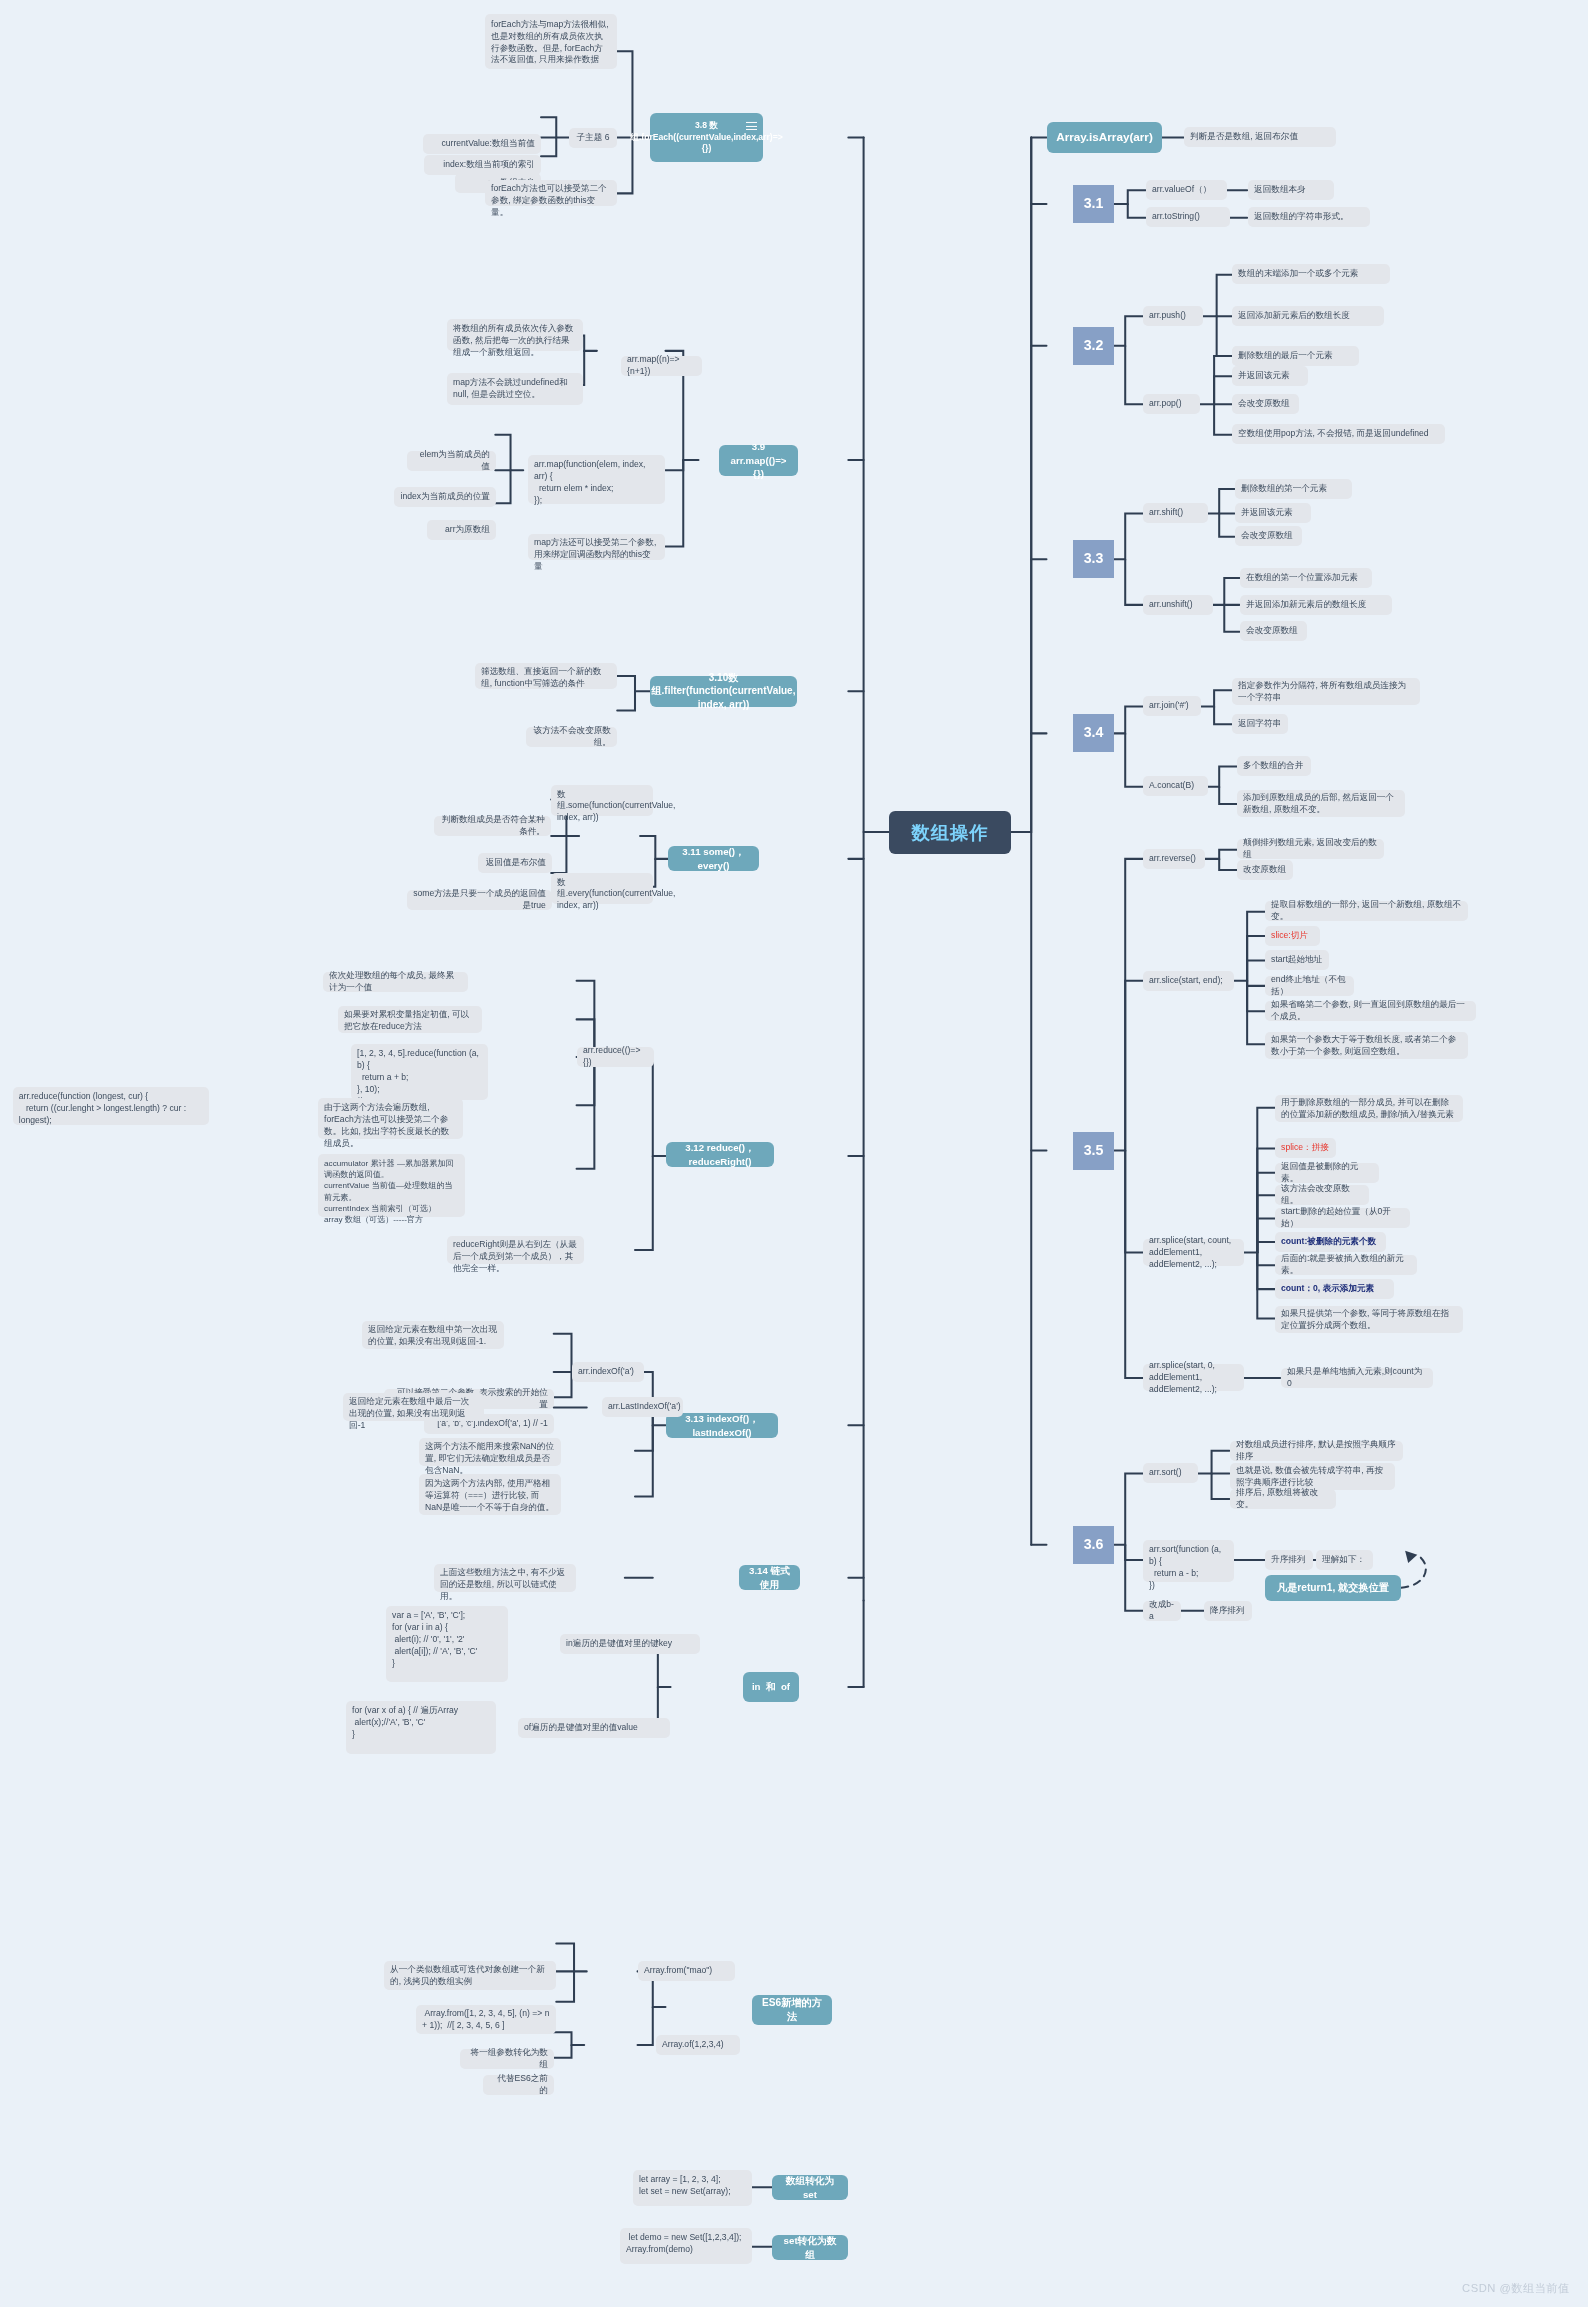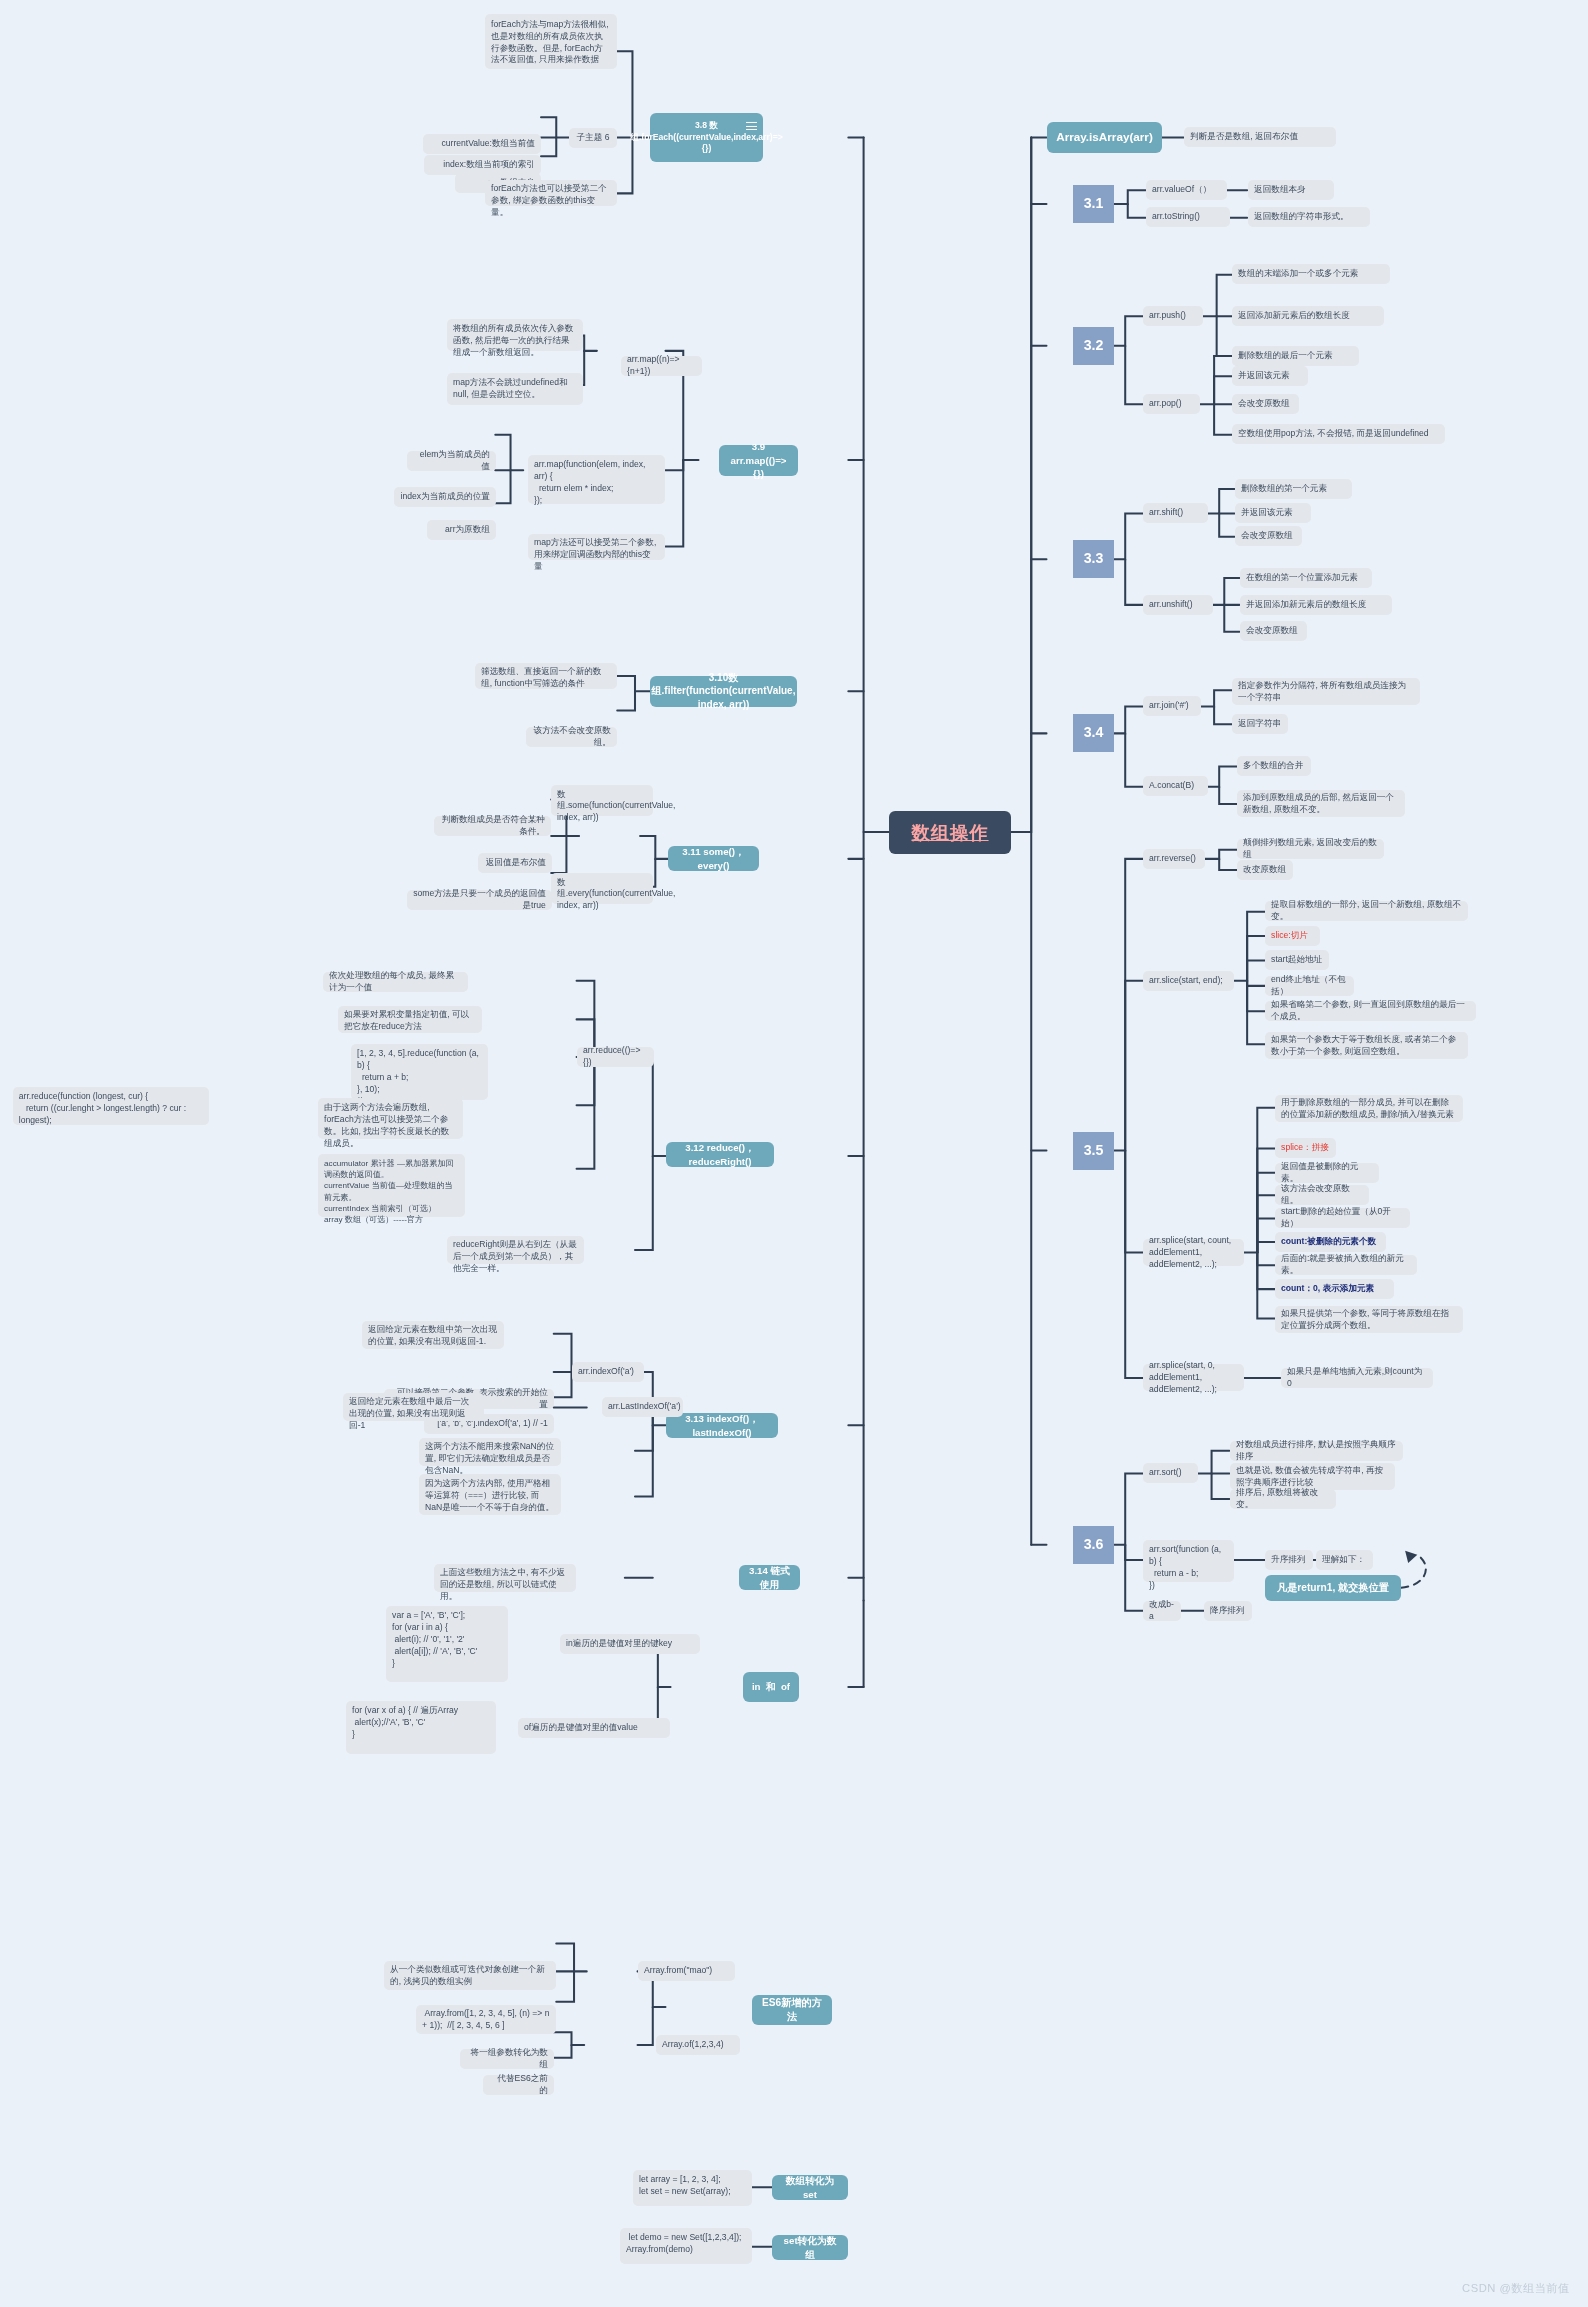--- a/index.html
+++ b/index.html
@@ -49,28 +49,27 @@
     color:#ffffff;
     font-size:14.2px;
     font-weight:700;
     justify-content:center;
     text-align:center;
     border-radius:0;
   }
   
   .n-root{
     background:#3a4a60;
-    color:#fca5a5;
+    color:#7dd3fc;
     font-size:18.3px;
     font-weight:700;
     justify-content:center;
     text-align:right;
     border-radius:6.1px;
     letter-spacing:1px;
-    text-decoration:underline;
   }
   .txt-red{color:#e8352c;}
   .txt-navy{color:#1f2f7a;font-weight:700;}
   .hamburger{
     position:absolute;
     right:6.1px;top:50%;transform:translateY(-50%);
     width:11.2px;height:8.1px;
     display:flex;flex-direction:column;justify-content:space-between;
   }
   .hamburger i{display:block;height:1px;background:#ffffff;width:100%;}

